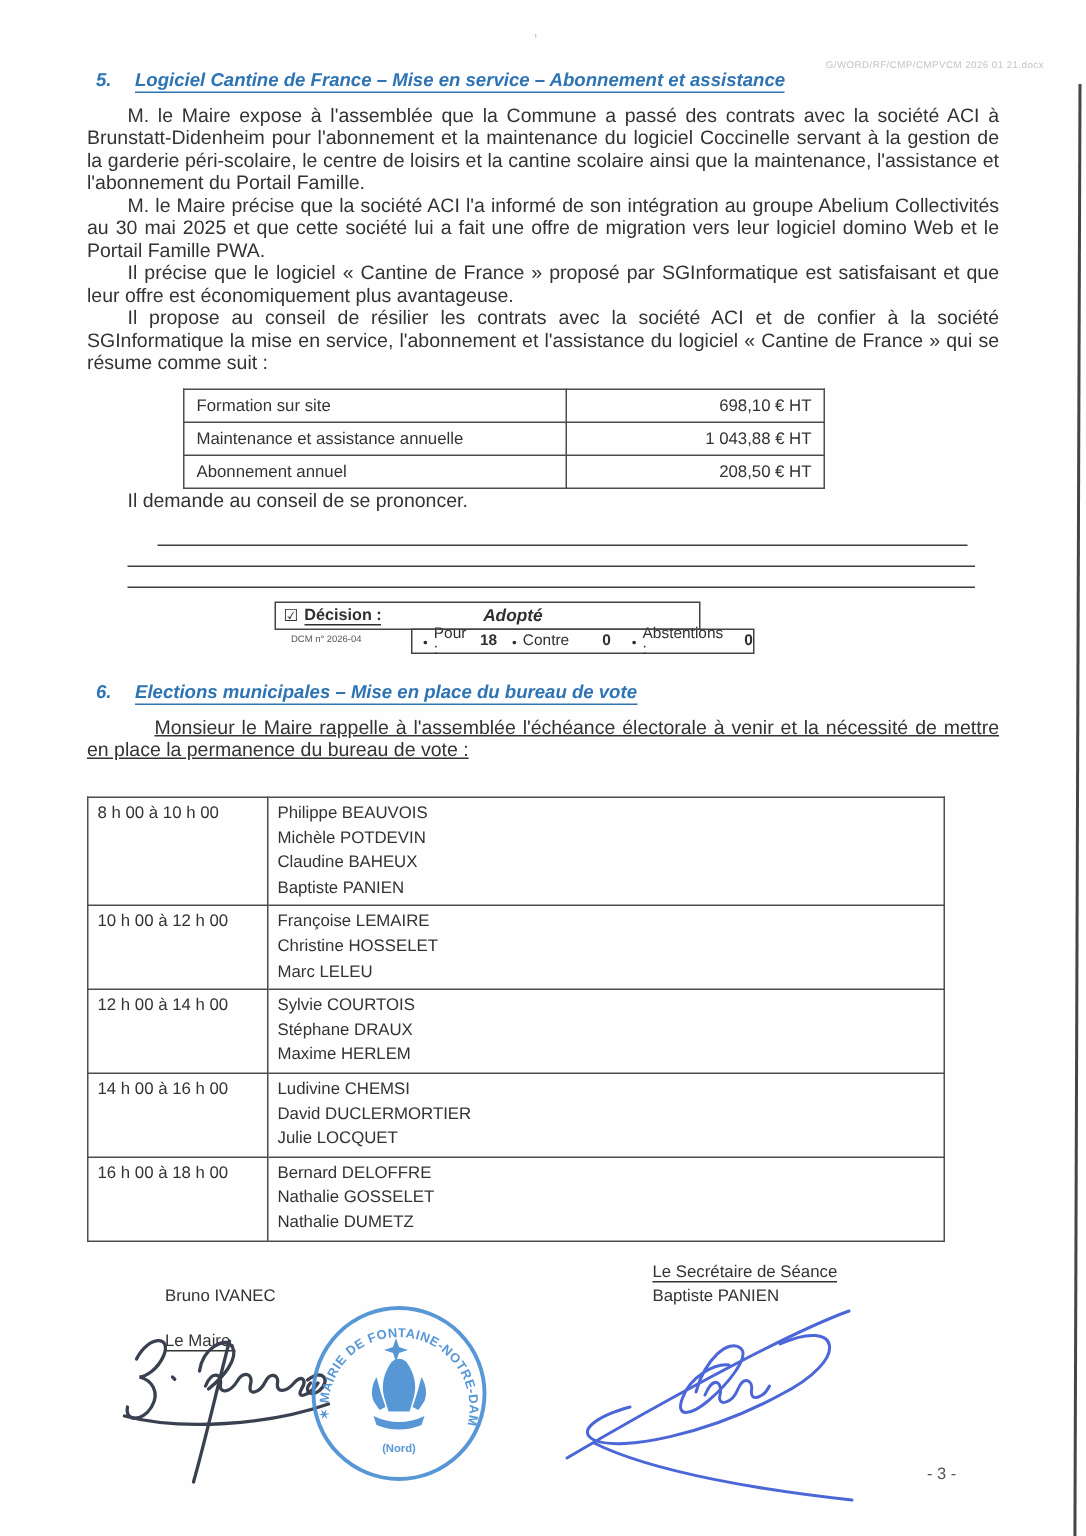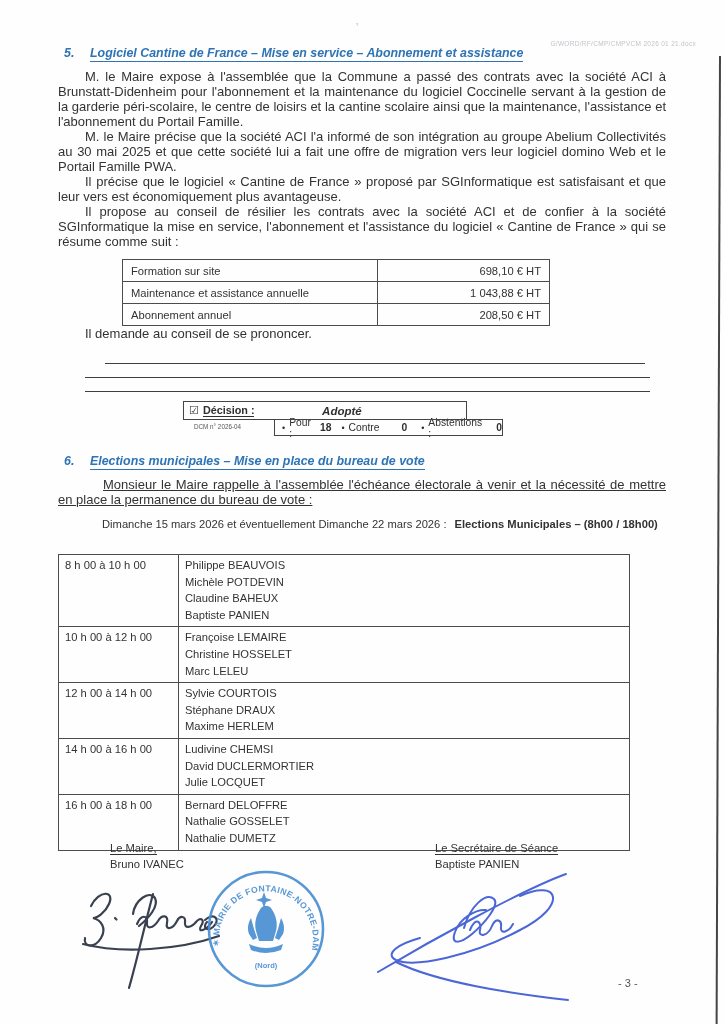--- a/index.html
+++ b/index.html
@@ -66,21 +66,21 @@
 
   <div class="content">
 
     <div class="sec-head">
       <span class="sec-num">5.</span>
       <span class="sec-title">Logiciel Cantine de France – Mise en service – Abonnement et assistance</span>
     </div>
 
     <p class="body">M. le Maire expose à l'assemblée que la Commune a passé des contrats avec la société ACI à Brunstatt-Didenheim pour l'abonnement et la maintenance du logiciel Coccinelle servant à la gestion de la garderie péri-scolaire, le centre de loisirs et la cantine scolaire ainsi que la maintenance, l'assistance et l'abonnement du Portail Famille.</p>
     <p class="body">M. le Maire précise que la société ACI l'a informé de son intégration au groupe Abelium Collectivités au 30 mai 2025 et que cette société lui a fait une offre de migration vers leur logiciel domino Web et le Portail Famille PWA.</p>
-    <p class="body">Il précise que le logiciel « Cantine de France » proposé par SGInformatique est satisfaisant et que leur vers est économiquement plus avantageuse.</p>
+    <p class="body">Il précise que le logiciel « Cantine de France » proposé par SGInformatique est satisfaisant et que leur offre est économiquement plus avantageuse.</p>
     <p class="body">Il propose au conseil de résilier les contrats avec la société ACI et de confier à la société SGInformatique la mise en service, l'abonnement et l'assistance du logiciel « Cantine de France » qui se résume comme suit :</p>
 
     <table class="cost">
       <tbody>
       <tr>
         <td class="cost-label">Formation sur site</td>
         <td class="cost-amount">698,10 € HT</td>
       </tr>
       <tr>
         <td class="cost-label">Maintenance et assistance annuelle</td>
@@ -124,23 +124,20 @@
       </div>
     </div>
 
     <div class="sec-head sec6-head">
       <span class="sec-num">6.</span>
       <span class="sec-title">Elections municipales – Mise en place du bureau de vote</span>
     </div>
 
     <p class="body sec6-para">Monsieur le Maire rappelle à l'assemblée l'échéance électorale à venir et la nécessité de mettre en place la permanence du bureau de vote :</p>
 
-    <div class="sched-intro">
-      <span>Dimanche 15 mars 2026 et éventuellement Dimanche 22 mars 2026 :</span><b>Elections Municipales – (8h00 / 18h00)</b>
-    </div>
 
     <table class="sched">
       <tbody>
           <tr>
         <td class="sched-time">8 h 00 à 10 h 00</td>
         <td>
           <div>Philippe BEAUVOIS</div>
           <div>Michèle POTDEVIN</div>
           <div>Claudine BAHEUX</div>
           <div>Baptiste PANIEN</div>
@@ -175,21 +172,21 @@
         <td>
           <div>Bernard DELOFFRE</div>
           <div>Nathalie GOSSELET</div>
           <div>Nathalie DUMETZ</div>
         </td>
       </tr>
     </tbody>
       </table>
   </div>
 
-  <div class="sig-label" style="left:110px;top:842px;">
+  <div class="sig-label" style="left:110px;top:888px;">
     <span class="sig-underline">Le Maire,</span>
   </div>
   <div class="sig-label" style="left:110px;top:858px;">Bruno IVANEC</div>
   <div class="sig-label" style="left:435px;top:842px;text-align:center;">
     <span class="sig-underline">Le Secrétaire de Séance</span>
   </div>
   <div class="sig-label" style="left:435px;top:858px;">Baptiste PANIEN</div>
 
   <svg style="left:75px;top:880px;" width="150" height="112" viewBox="0 0 150 112">
     <g stroke="#39404f" stroke-width="2.2" fill="none" stroke-linecap="round">

